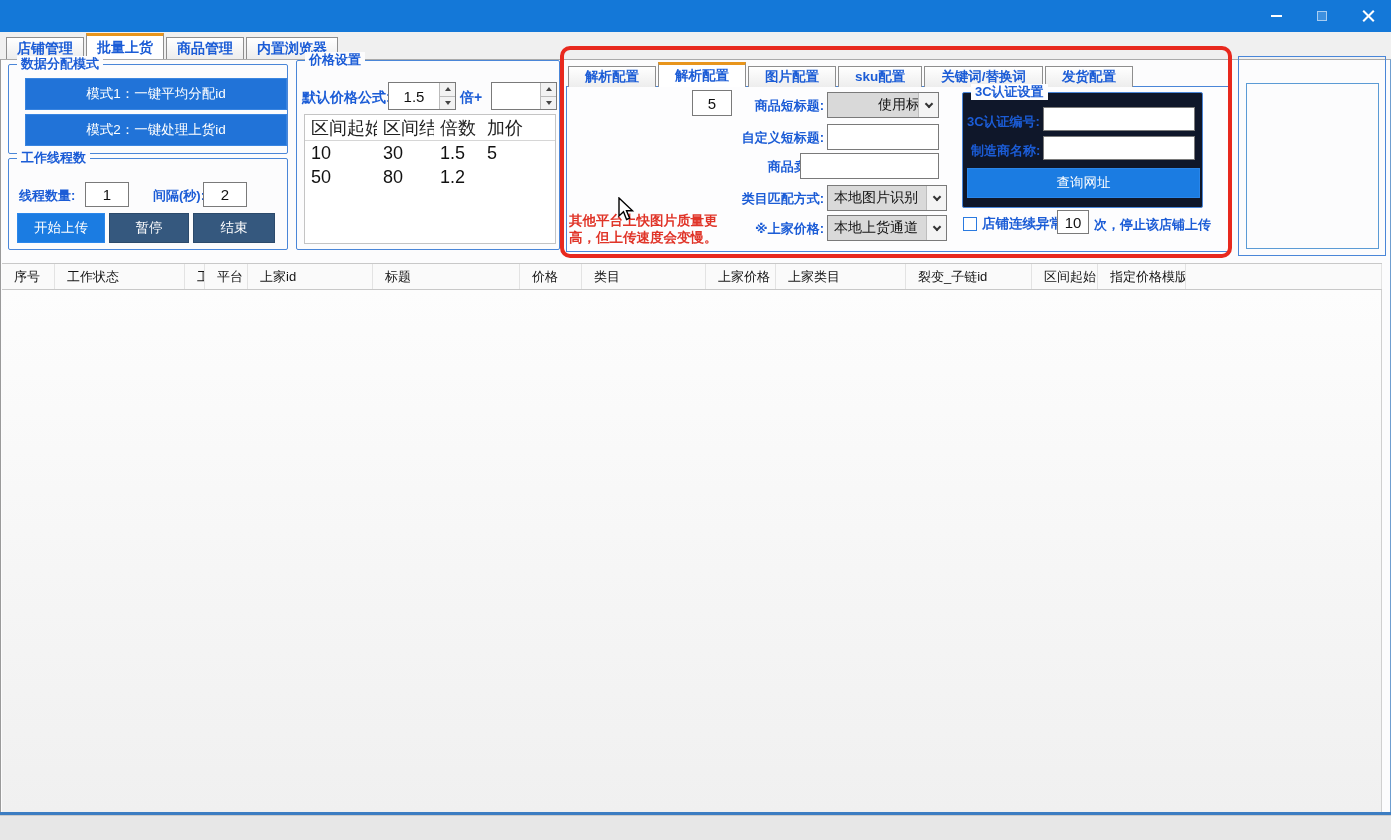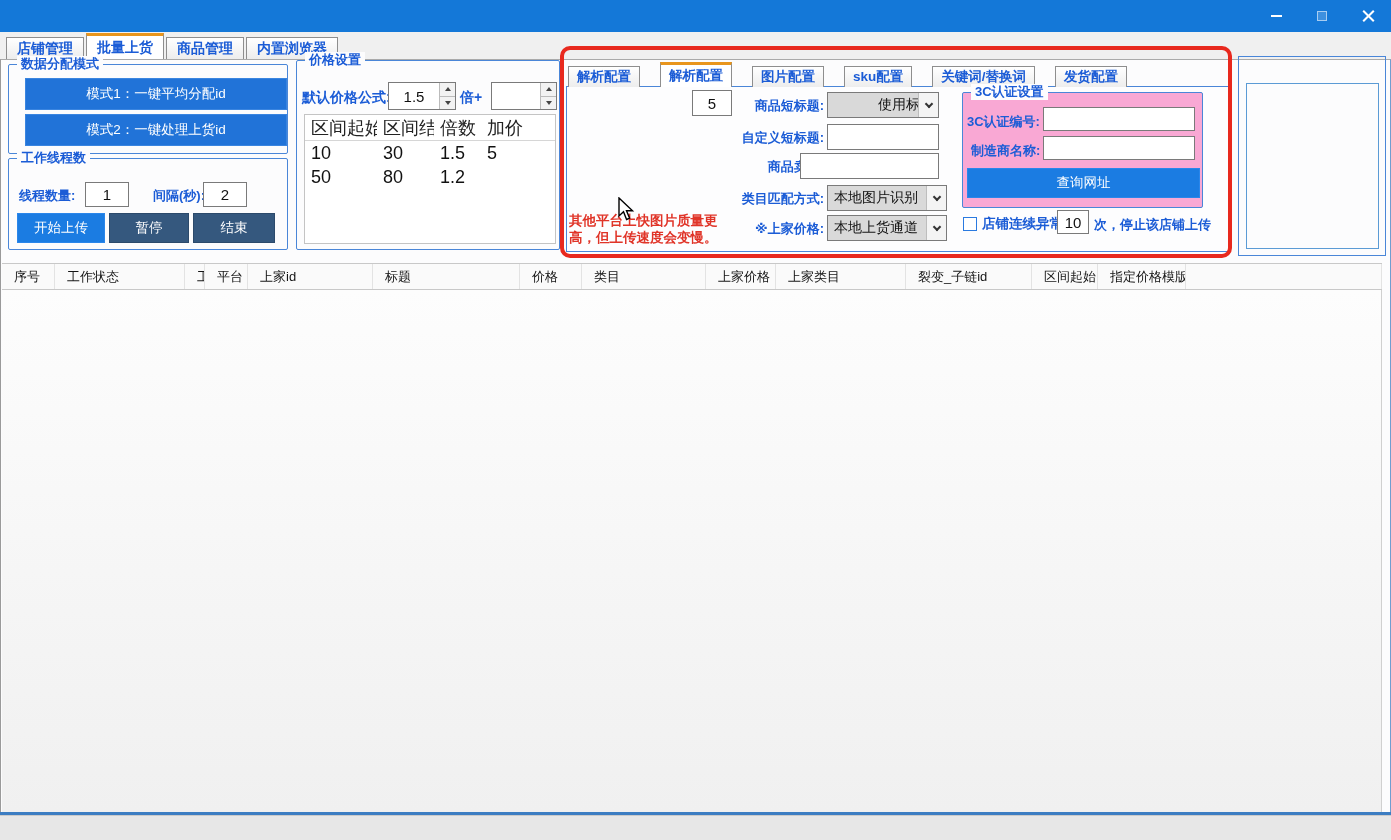--- a/index.html
+++ b/index.html
@@ -16,21 +16,21 @@
   .glyph-close{position:relative;width:13px;height:13px;}
   .glyph-close:before,.glyph-close:after{content:"";position:absolute;left:-1px;top:5px;width:15px;height:2px;background:#fff;}
   .glyph-close:before{transform:rotate(45deg);}
   .glyph-close:after{transform:rotate(-45deg);}
 
   
   .tabstrip{position:absolute;left:0;top:32px;width:1391px;height:27px;background:#f0f0f0;display:flex;align-items:flex-end;padding-left:6px;}
   .tab{height:22px;margin-right:2px;padding:0 10px;display:flex;align-items:center;background:linear-gradient(#ffffff,#ededed);border:1px solid #8e8e8e;border-bottom:none;color:#1b5cd6;font-size:14px;font-weight:bold;white-space:nowrap;}
   .tab.active{height:26px;background:#fff;border-top:3px solid #e8951c;}
   .subtabs{position:absolute;left:568px;top:62px;height:25px;display:flex;align-items:flex-end;z-index:6;}
-  .subtab{height:21px;margin-right:20px;padding:0 8px;display:flex;align-items:center;background:linear-gradient(#ffffff,#ededed);border:1px solid #8e8e8e;border-bottom:none;color:#1b5cd6;font-size:13.5px;font-weight:bold;white-space:nowrap;text-align:right;}
+  .subtab{height:21px;margin-right:2px;padding:0 16px;display:flex;align-items:center;background:linear-gradient(#ffffff,#ededed);border:1px solid #8e8e8e;border-bottom:none;color:#1b5cd6;font-size:13.5px;font-weight:bold;white-space:nowrap;text-align:right;}
   .subtab.active{height:25px;background:#fff;border-top:3px solid #e8951c;}
 
   
   .content{position:absolute;left:0;top:59px;width:1391px;height:753px;background:#fcfcfd;border-top:1px solid #aaa;border-left:1px solid #9a9a9a;border-right:1px solid #6f9ed0;}
   .blue-line{position:absolute;left:0;top:812px;width:1391px;height:3px;background:#3c7dc2;}
   .statusbar{position:absolute;left:0;top:815px;width:1391px;height:25px;background:#e7e7e7;border-top:1px solid #cacaca;}
 
   
   .group{position:absolute;border:1px solid #4a86d8;border-radius:2px;}
   .group-title{position:absolute;top:-9px;left:8px;background:#fcfcfd;padding:0 4px;color:#1b5cd6;font-size:13px;font-weight:bold;line-height:16px;}
@@ -241,21 +241,21 @@
       </span>
   </div>
   <div class="blue-label field-label" style="top:220px;">※上家价格:</div>
   <div class="dropdown" style="left:827px;top:215px;width:120px;z-index:7;">
     <span class="dd-val">本地上货通道</span>
     <span class="dd-btn">
         <i class="chev"></i>
       </span>
   </div>
 
-  <div class="group" style="left:962px;top:92px;width:241px;height:116px;background:#f9a8d4;z-index:6;">
+  <div class="group" style="left:962px;top:92px;width:241px;height:116px;background:#0f172a;z-index:6;">
     <div class="group-title" style="background:#fdfdfe;">3C认证设置</div>
     <div class="blue-label" style="position:absolute;left:4px;top:20px;">3C认证编号:</div>
     <input class="tbox tbox-left" style="left: 80px; top: 14px; width: 152px; height: 24px;" value="">
     <div class="blue-label" style="position:absolute;left:8px;top:49px;">制造商名称:</div>
     <input class="tbox tbox-left" style="left: 80px; top: 43px; width: 152px; height: 24px;" value="">
     <div class="btn btn-primary" style="position:absolute;left:4px;top:75px;width:233px;height:30px;">查询网址</div>
   </div>
 
   <div class="cb-row" style="left:963px;top:215px;z-index:6;">
     <span class="cb"></span>

